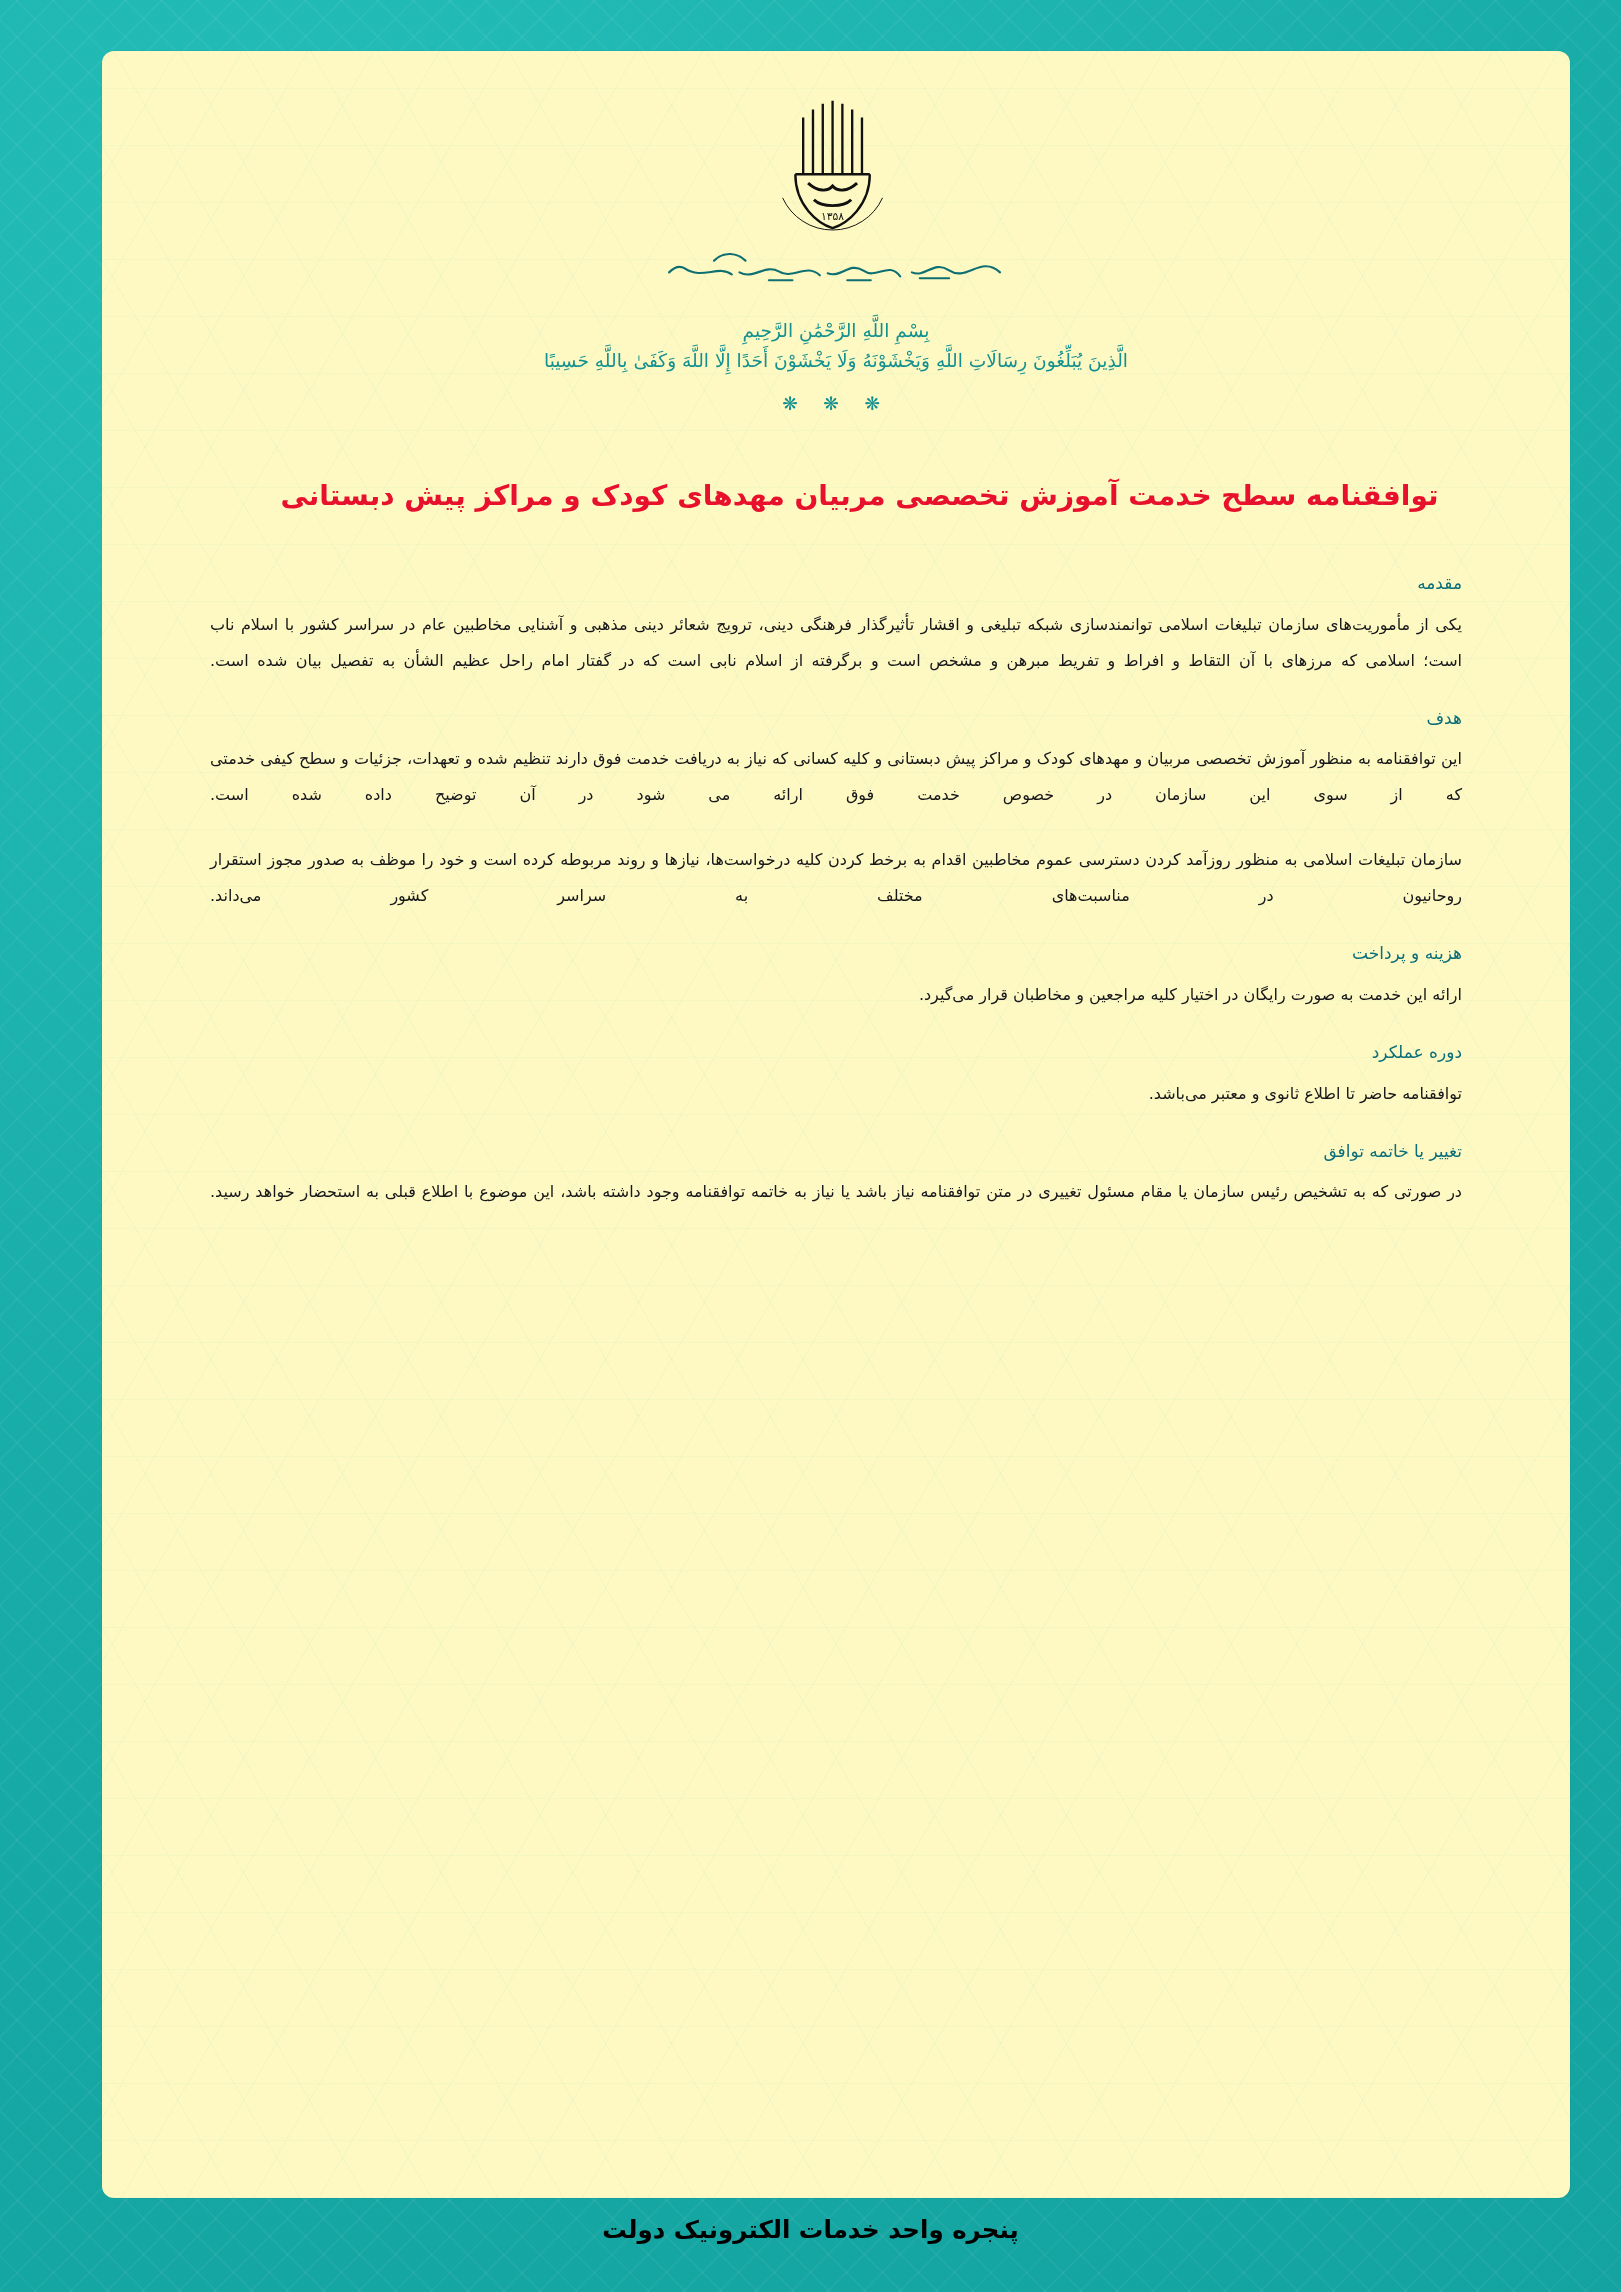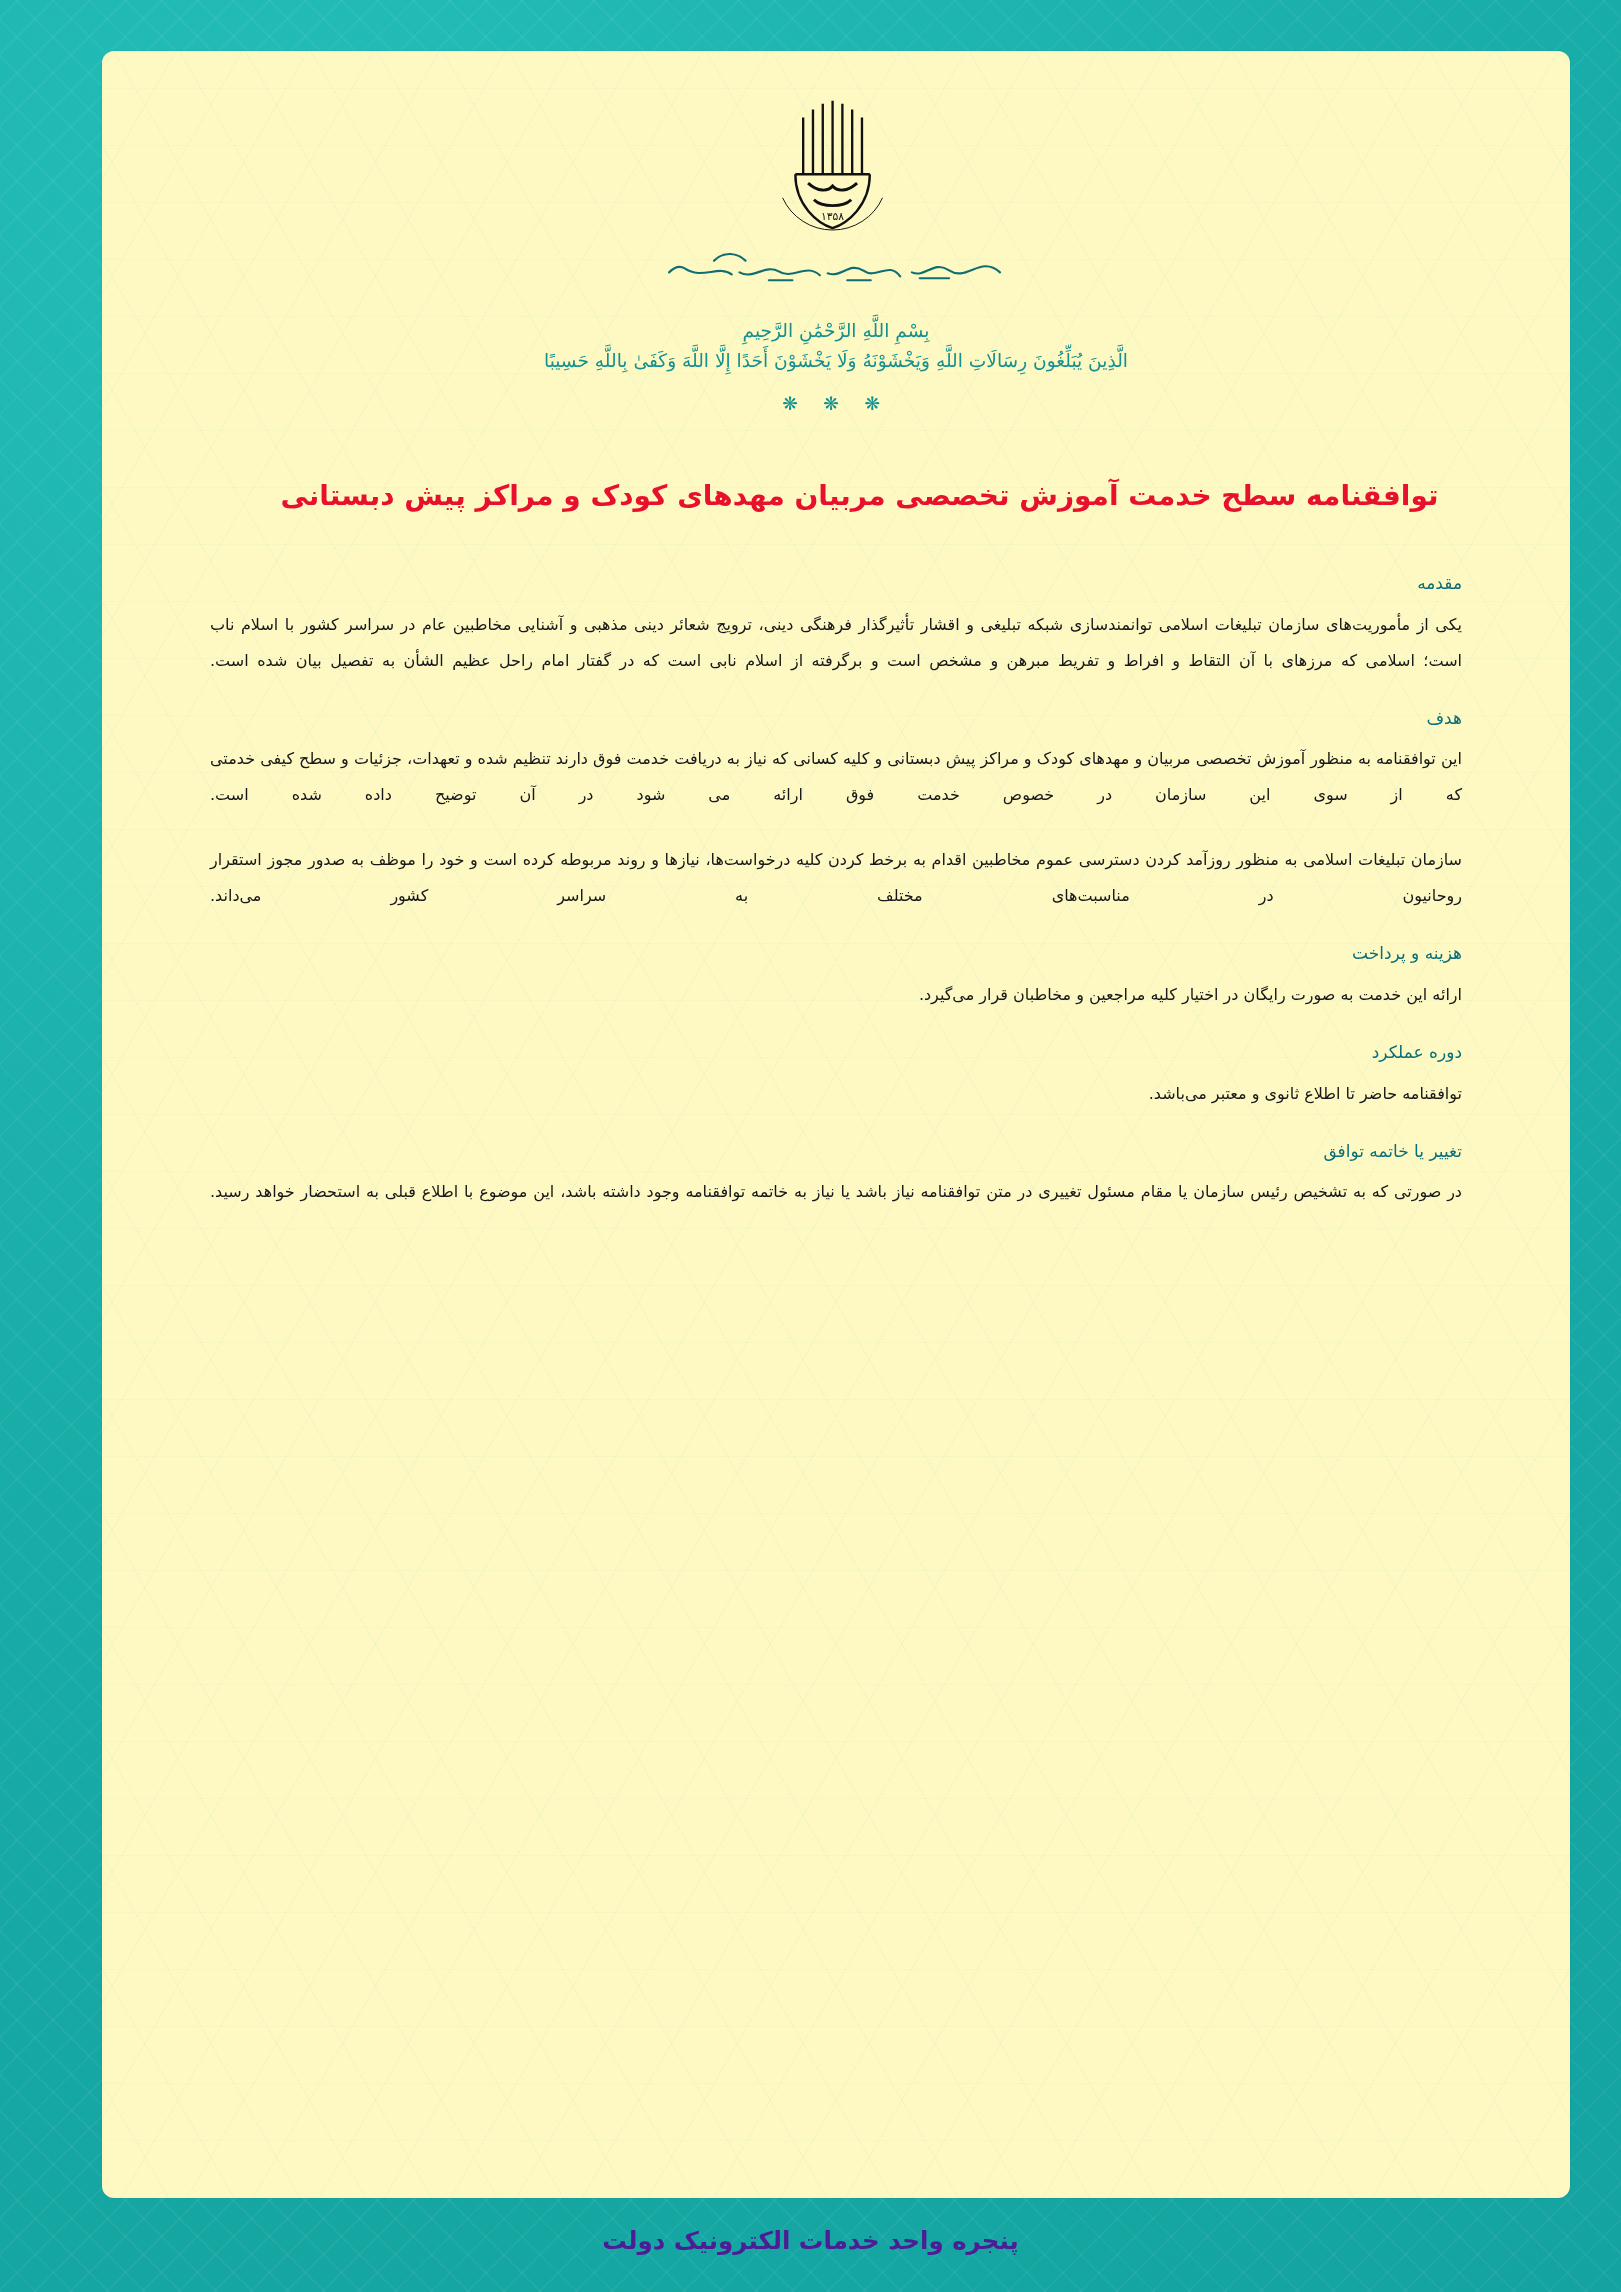--- a/index.html
+++ b/index.html
@@ -157,23 +157,23 @@
     transform: translateX(-50%);
     top: 5.9px;
     opacity: 0.95;
   }
 
   
   .footer {
     position: absolute;
     left: 0;
     right: 0;
-    bottom: 38px;
-    text-align: center;
-    color: #4c1d95;
+    bottom: 49px;
+    text-align: center;
+    color: #000000;
     font-size: 24.5px;
     font-weight: bold;
     direction: rtl;
     z-index: 3;
   }
 </style>
 </head>
 <body>
 
 <div class="page-frame"></div>

